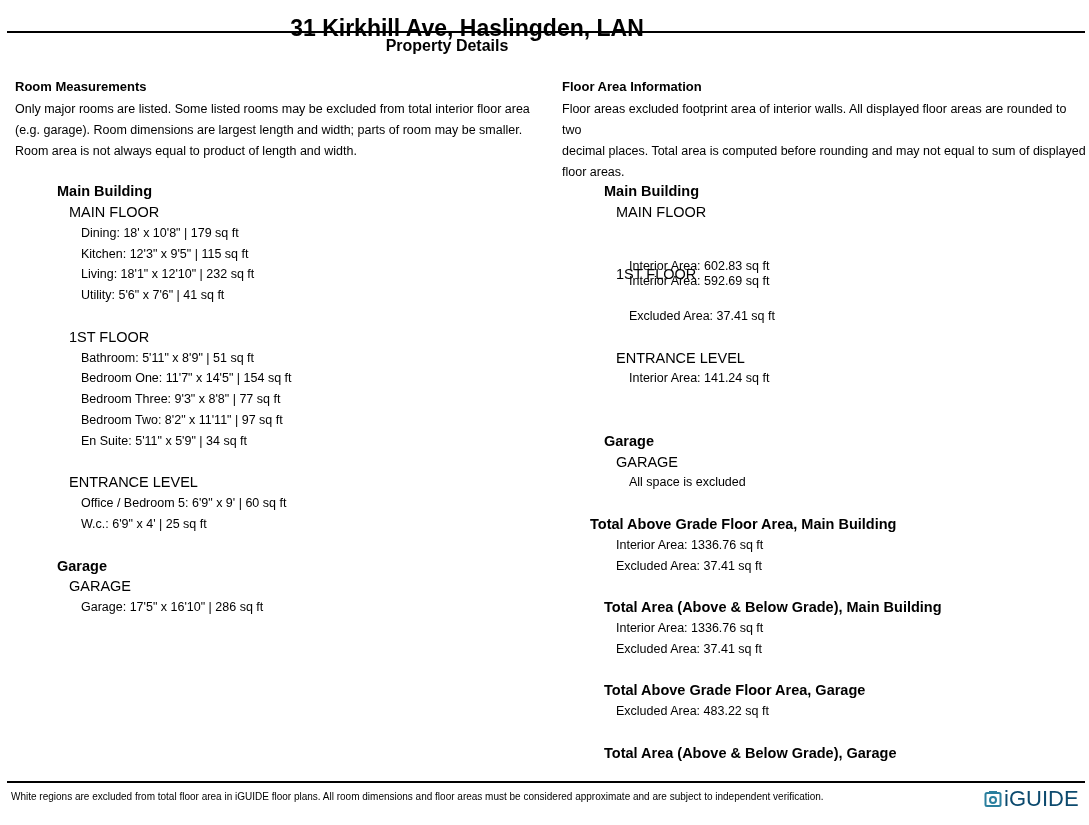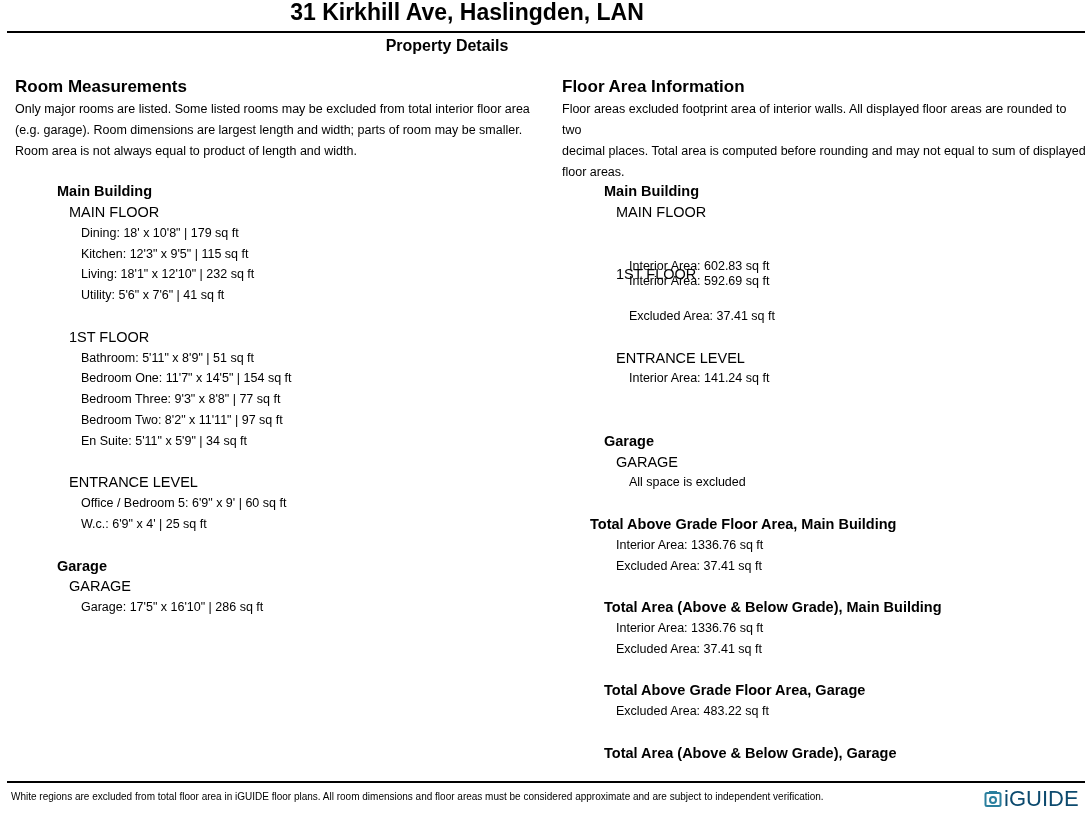--- a/index.html
+++ b/index.html
@@ -2,33 +2,33 @@
 <html><head>
 <meta charset="utf-8">
 <style>
   html, body { margin: 0; padding: 0; background: #ffffff; }
   body {
     width: 1089px; height: 825px; position: relative; overflow: hidden;
     font-family: "Liberation Sans", sans-serif; color: #000;
   }
   .title {
     position: absolute; left: 0; top: 0; width: 934px; text-align: center;
-    font-size: 23px; font-weight: bold; line-height: 24px; padding-top: 0;
+    font-size: 23px; font-weight: bold; line-height: 24px; padding-top: 16px;
   }
   .rule-top {
     position: absolute; left: 7px; top: 31px; width: 1078px; height: 2px; background: #000;
   }
   .subtitle {
     position: absolute; left: 0; top: 37px; width: 894px; text-align: center;
     font-size: 16px; font-weight: bold; line-height: 18px;
   }
   .col { position: absolute; top: 78px; }
   .col-left { left: 15px; width: 525px; }
   .col-right { left: 562px; width: 527px; }
-  .section-head { font-size: 17px; font-weight: bold; line-height: 18px; }
+  .section-head { font-size: 13px; font-weight: bold; line-height: 18px; }
   .desc { font-size: 12.5px; line-height: 21px; margin-top: 3px; }
   .bld { position: absolute; font-weight: bold; font-size: 14.5px; }
   .flr { position: absolute; font-size: 14.5px; }
   .itm { position: absolute; font-size: 12.5px; }
   .footer-rule {
     position: absolute; left: 7px; top: 781px; width: 1078px; height: 2px; background: #000;
   }
   .footer-text {
     position: absolute; left: 11px; top: 791px; font-size: 10px; line-height: 12px;
   }

